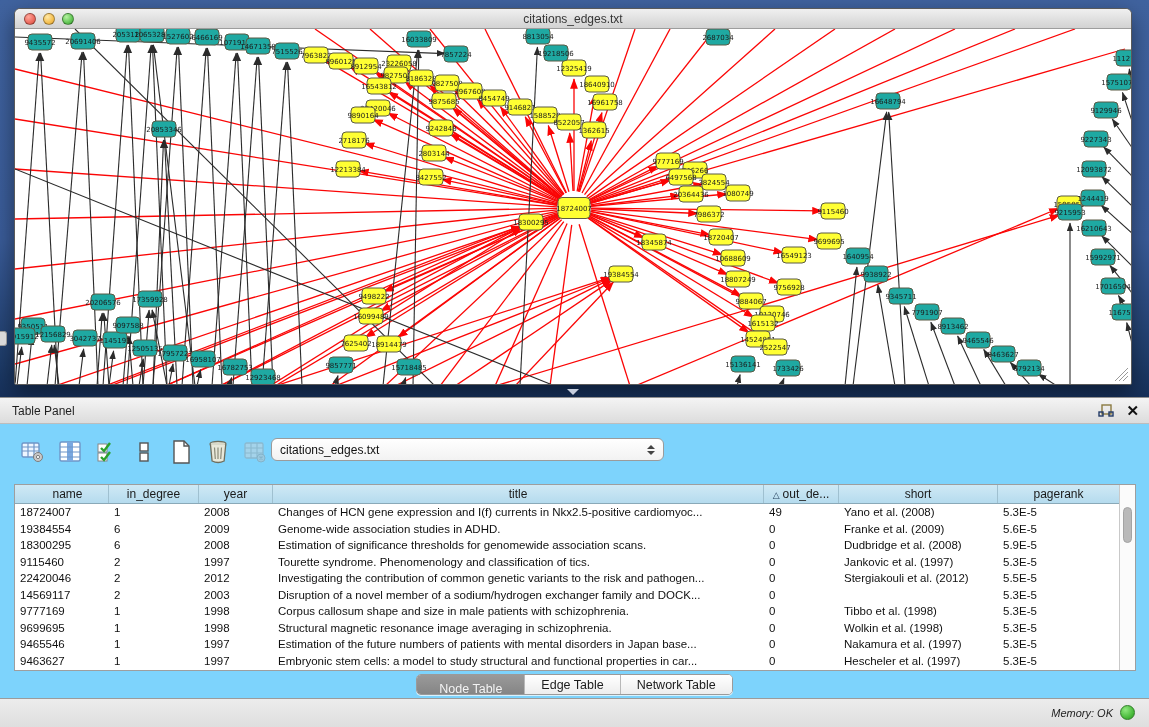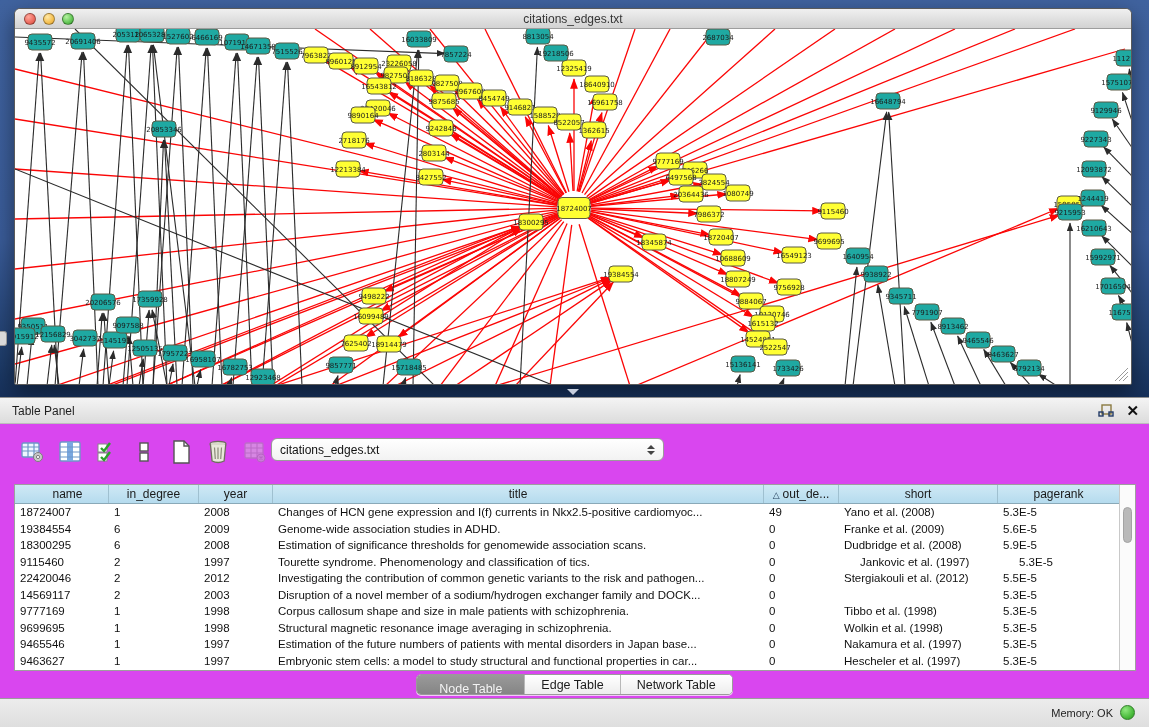--- a/index.html
+++ b/index.html
@@ -26,21 +26,21 @@
   .light { width:12px; height:12px; border-radius:50%; border:1px solid rgba(0,0,0,.35); }
   .light.red { background:radial-gradient(circle at 35% 30%, #ffa79b, #ec6a5e 60%, #d4503f); }
   .light.yellow { background:radial-gradient(circle at 35% 30%, #ffe9a8, #f5bf4f 60%, #dca називa32); }
   .light.yellow { background:radial-gradient(circle at 35% 30%, #ffe9a8, #f5bf4f 60%, #dda032); }
   .light.green { background:radial-gradient(circle at 35% 30%, #b6f2a2, #61c554 60%, #3f9e34); }
   .graph-canvas { position:relative; width:1116px; height:355px; background:#ffffff;
     border-radius:0 0 2px 2px; overflow:hidden; }
   .nlabel { font-family:"DejaVu Sans", sans-serif; font-size:7px; fill:#1b1b1b; text-anchor:middle; }
 
   
-  .table-panel { position:absolute; left:0; top:397px; width:1149px; height:301px; background:#d946ef; }
+  .table-panel { position:absolute; left:0; top:397px; width:1149px; height:301px; background:#7dd3fc; }
   .panel-header { position:relative; height:27px; background:linear-gradient(180deg,#f4f4f4,#dcdcdc);
     border-top:1px solid #8f8f8f; border-bottom:1px solid #bdbdbd; }
   .panel-title { position:absolute; left:12px; top:6px; font-size:12px; color:#1f1f1f; }
   .panel-header-icons { position:absolute; right:10px; top:4px; display:flex; gap:12px; align-items:center; }
   .float-icon svg { display:block; }
   .close-icon { font-size:15px; font-weight:bold; color:#111; line-height:18px; cursor:default; }
 
   .toolbar { position:absolute; left:20px; top:38px; height:34px; display:flex; align-items:center; gap:11px; }
   .tb-btn { width:26px; height:26px; display:flex; align-items:center; justify-content:center; }
   .tb-btn svg { display:block; }
@@ -75,21 +75,21 @@
   .seg { display:flex; border:1px solid #9a9a9a; border-radius:5px; overflow:hidden; height:21px;
     background:#fff; box-shadow:0 1px 0 rgba(255,255,255,.7); }
   .seg-btn { font-size:12.5px; padding:0 16px; line-height:20px; color:#1c1c1c;
     background:linear-gradient(180deg,#ffffff,#ededed); border-left:1px solid #b8b8b8; }
   .seg-btn:first-child { border-left:none; padding:4px 22px; }
   .seg-btn.selected { background:linear-gradient(180deg,#9a9a9a,#858585); color:#f3f3f3; }
 
   
   .status-bar { position:absolute; left:0; top:698px; width:1149px; height:29px;
     background:linear-gradient(180deg,#ececec,#dedede); border-top:1px solid #9b9b9b; }
-  .memory { position:absolute; right:36px; top:8px; font-size:11px; color:#222; }
+  .memory { position:absolute; right:36px; top:8px; font-size:11px; color:#222;font-style:italic; }
   .mem-dot { position:absolute; right:14px; top:6px; width:15px; height:15px; border-radius:50%;
     border:1px solid #2f7d27; background:radial-gradient(circle at 35% 30%, #8fe87e, #46b838 65%, #349427); }
 </style>
 </head>
 <body>
 
 <div class="desktop">
   <div class="net-window">
     <div class="titlebar">
       <div class="lights">
@@ -607,21 +607,21 @@
             <div class="t-cell" style="width: 75px;">0</div>
             <div class="t-cell" style="width: 159px;">Dudbridge et al. (2008)</div>
             <div class="t-cell" style="width: 95px; flex: 1 1 0%;">5.9E-5</div>
           </div>
           <div class="t-row">
             <div class="t-cell" style="width: 94px;">9115460</div>
             <div class="t-cell" style="width: 90px;">2</div>
             <div class="t-cell" style="width: 74px;">1997</div>
             <div class="t-cell" style="width: 491px;">Tourette syndrome. Phenomenology and classification of tics.</div>
             <div class="t-cell" style="width: 75px;">0</div>
-            <div class="t-cell" style="width: 159px; margin-left: 16px;">Jankovic et al. (1997)</div>
+            <div class="t-cell" style="width: 159px;">Jankovic et al. (1997)</div>
             <div class="t-cell" style="width: 95px; flex: 1 1 0%;">5.3E-5</div>
           </div>
           <div class="t-row">
             <div class="t-cell" style="width: 94px;">22420046</div>
             <div class="t-cell" style="width: 90px;">2</div>
             <div class="t-cell" style="width: 74px;">2012</div>
             <div class="t-cell" style="width: 491px;">Investigating the contribution of common genetic variants to the risk and pathogen...</div>
             <div class="t-cell" style="width: 75px;">0</div>
             <div class="t-cell" style="width: 159px;">Stergiakouli et al. (2012)</div>
             <div class="t-cell" style="width: 95px; flex: 1 1 0%;">5.5E-5</div>

